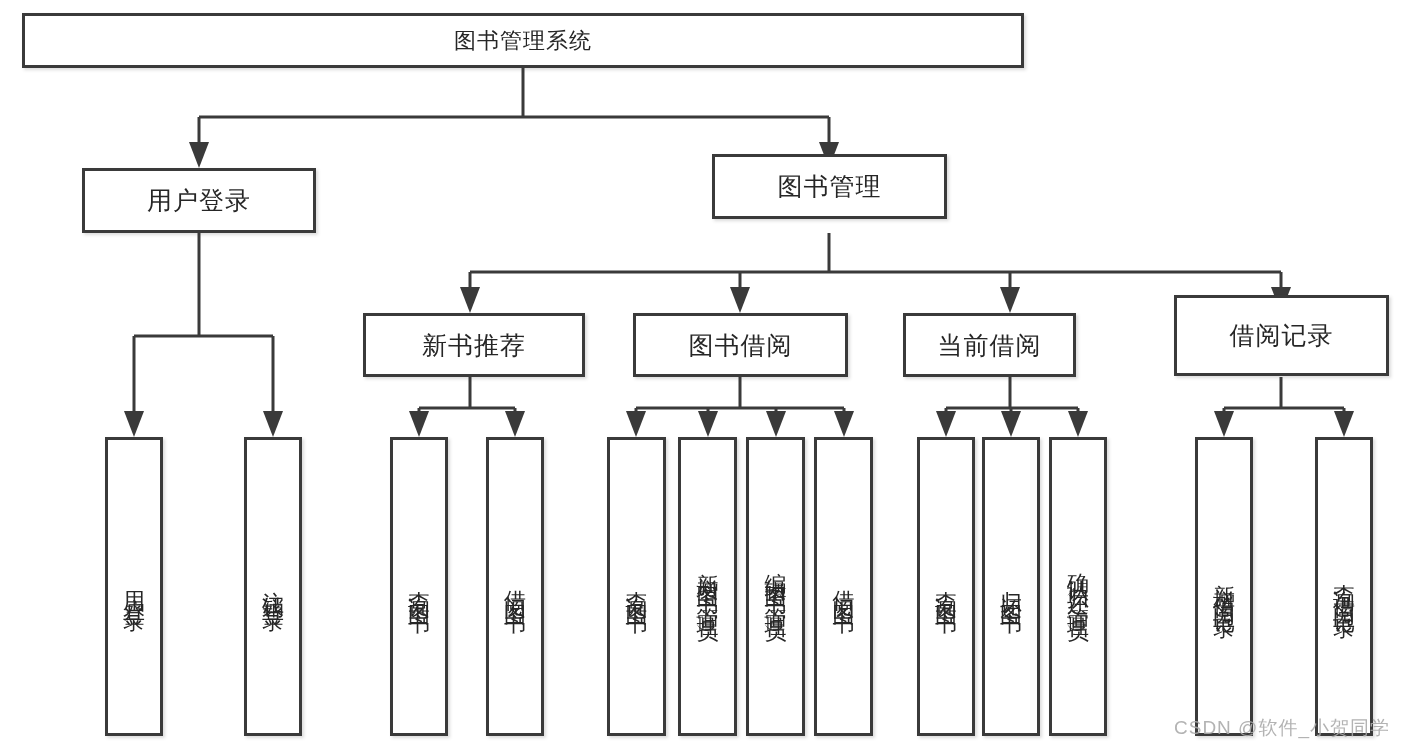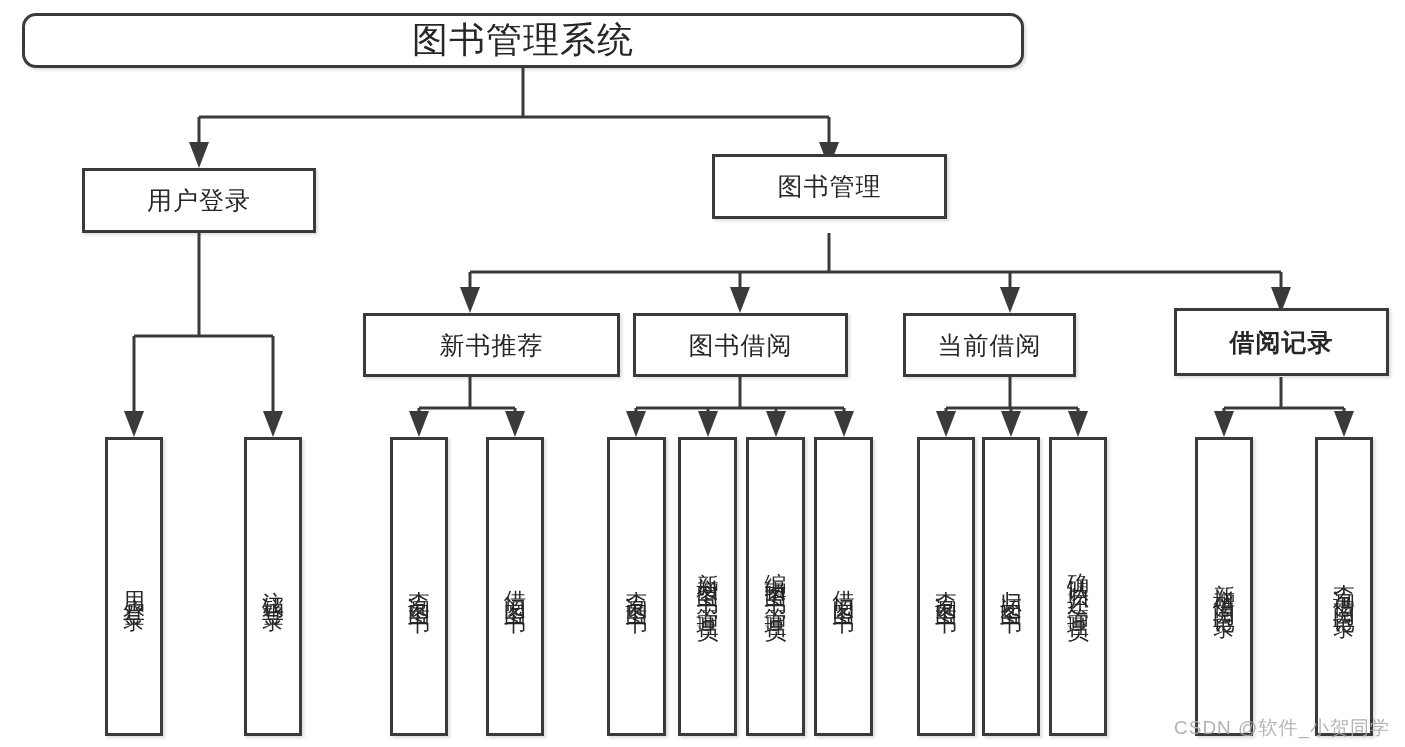--- a/index.html
+++ b/index.html
@@ -46,23 +46,22 @@
     justify-content: center;
     z-index: 2;
     box-shadow: 2px 2px 3px rgba(60,60,60,0.18);
   }
   .hbox {
     font-size: 25px;
     letter-spacing: 1px;
     white-space: nowrap;
   }
   .rootbox {
-    font-size: 36px;
+    font-size: 22px;
     letter-spacing: 1px;
-    border-radius: 14px;
   }
   .vbox {
     writing-mode: vertical-rl;
     text-orientation: mixed;
     font-size: 22px;
     letter-spacing: 7px;
     top: 437px;
     height: 299px;
     line-height: 1;
   }
@@ -119,24 +118,24 @@
     <polygon class="head" points="1068,411 1088,411 1078,437"></polygon>
     <polygon class="head" points="1214,411 1234,411 1224,437"></polygon>
     <polygon class="head" points="1334,411 1354,411 1344,437"></polygon>
   </svg>
 
   <div class="box rootbox" style="left:22px; top:13px; width:1002px; height:55px;">图书管理系统</div>
 
   <div class="box hbox" style="left:82px; top:168px; width:234px; height:65px;">用户登录</div>
   <div class="box hbox" style="left:712px; top:154px; width:235px; height:65px;">图书管理</div>
 
-  <div class="box hbox" style="left:363px; top:313px; width:257px; height:64px;">新书推荐</div>
+  <div class="box hbox" style="left:363px; top:313px; width:222px; height:64px;">新书推荐</div>
   <div class="box hbox" style="left:633px; top:313px; width:215px; height:64px;font-family:Liberation Mono, monospace;">图书借阅</div>
   <div class="box hbox" style="left:903px; top:313px; width:173px; height:64px;">当前借阅</div>
-  <div class="box hbox" style="left:1174px; top:308px; width:215px; height:68px;font-weight:bold;">借阅记录</div>
+  <div class="box hbox" style="left:1174px; top:295px; width:215px; height:81px;">借阅记录</div>
 
   <div class="box vbox" style="left:105px; width:58px;">用户登录</div>
   <div class="box vbox" style="left:244px; width:58px;">注销登录</div>
 
   <div class="box vbox" style="left:390px; width:58px;">查询图书</div>
   <div class="box vbox" style="left:486px; width:58px;">借阅图书</div>
 
   <div class="box vbox" style="left:607px; width:59px;">查询图书</div>
   <div class="box vbox" style="left:678px; width:59px;">新增图书（管理员）</div>
   <div class="box vbox" style="left:746px; width:59px;">编辑图书（管理员）</div>

